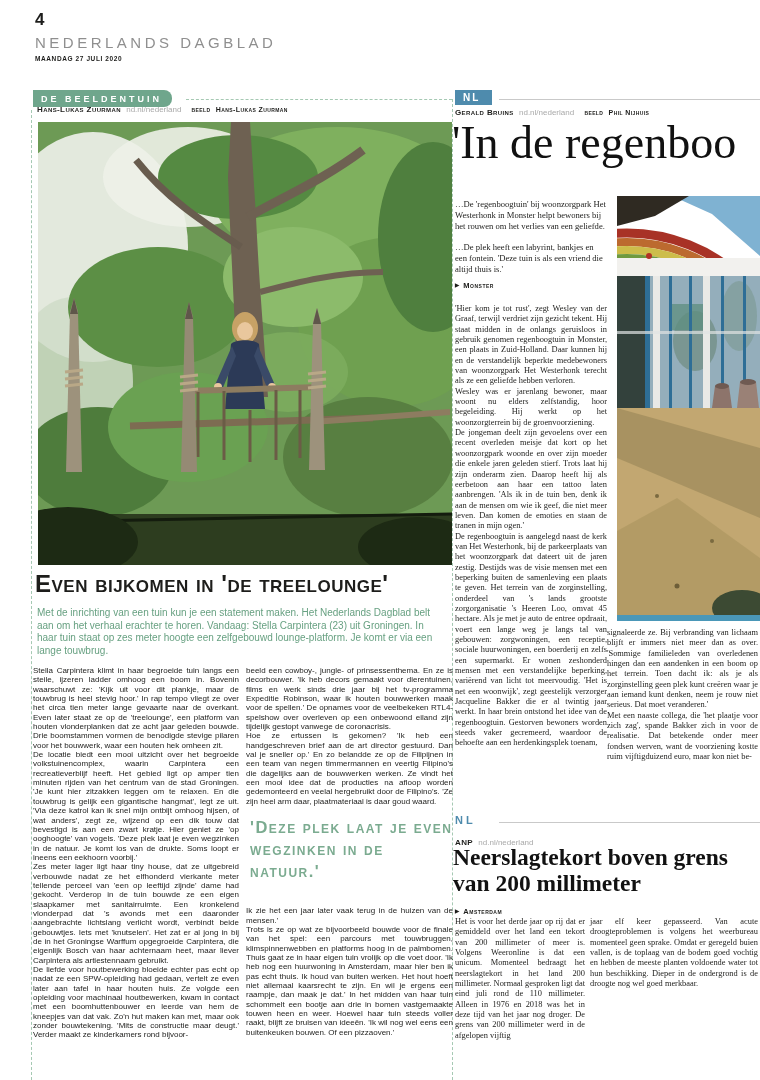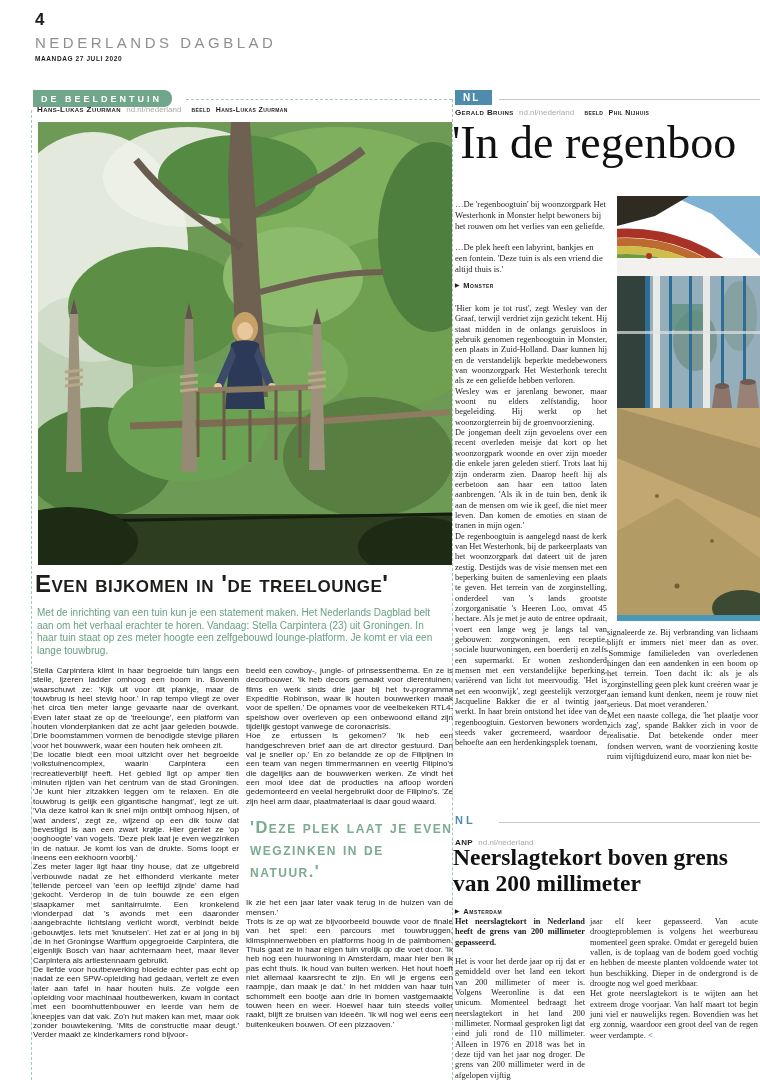--- a/index.html
+++ b/index.html
@@ -27,21 +27,21 @@
   .byline .author{font-weight:700;font-variant:small-caps;letter-spacing:.4px;}
   .byline .site{color:#a9a9a9;margin-left:3px;}
   .byline .beeld{font-weight:700;font-variant:small-caps;font-size:7px;letter-spacing:.4px;margin-left:8px;}
   .byline .credit{font-weight:700;font-variant:small-caps;font-size:7px;letter-spacing:.4px;margin-left:3px;}
 
   
   .headline-sans{font-size:24px;font-weight:700;font-variant:small-caps;letter-spacing:.5px;margin:0;color:#1d1d1b;}
   .intro{color:#68A182;font-size:10px;line-height:12.5px;font-weight:500;margin:0;}
   .bodycol p{margin:0;font-size:8px;line-height:9.35px;text-align:justify;}
   .pullquote{color:#7BAB90;font-size:16.5px;line-height:22px;font-weight:700;font-variant:small-caps;
-             letter-spacing:1.5px;margin:10px 0 16px 4px;}
+             letter-spacing:1.5px;margin:10px 0 24px 4px;}
 
   
   .headline-serif{font-family:"Liberation Serif",serif;font-weight:400;font-size:46px;margin:0;white-space:nowrap;color:#111;}
   .headline-serif-bold{font-family:"Liberation Serif",serif;font-weight:700;font-size:23.5px;line-height:26px;margin:0;color:#111;}
   .lede-italic p{font-family:"Liberation Serif",serif;font-size:8.6px;line-height:11.2px;margin:0 0 9px 0;}
   .kicker{font-size:7.5px;font-weight:700;}
   .kicker .arrow{color:#1d1d1b;font-size:5.5px;vertical-align:1px;}
   .kicker .place{font-variant:small-caps;letter-spacing:.5px;margin-left:2px;}
   .serifcol p{font-family:"Liberation Serif",serif;font-size:8.4px;line-height:10.35px;text-align:justify;margin:0;}
   .serifcol p.lede-bold{font-weight:700;margin-bottom:9px;}
@@ -227,21 +227,19 @@
   <div class="abs byline" style="left:455px;top:838px;">
     <span class="author">ANP</span>
     <span class="site">nd.nl/nederland</span>
   </div>
   <h3 class="abs headline-serif-bold" style="left:453px;top:844px;width:280px;">Neerslagtekort boven grens van 200 millimeter</h3>
   <div class="abs kicker" style="left:455px;top:907px;">
     <span class="arrow">▶</span>
     <span class="place">Amsterdam</span>
   </div>
   <div class="abs serifcol" style="left:455px;top:917px;width:130px;">
-    <p class="lede-bold">Het neerslagtekort in Nederland heeft de grens van 200 millimeter gepasseerd.</p>
     <p>Het is voor het derde jaar op rij dat er gemiddeld over het land een tekort van 200 millimeter of meer is. Volgens Weeronline is dat een unicum. Momenteel bedraagt het neerslagtekort in het land 200 millimeter. Normaal gesproken ligt dat eind juli rond de 110 millimeter. Alleen in 1976 en 2018 was het in deze tijd van het jaar nog droger. De grens van 200 millimeter werd in de afgelopen vijftig</p>
   </div>
   <div class="abs serifcol" style="left:590px;top:917px;width:168px;">
     <p>jaar elf keer gepasseerd. Van acute droogteproblemen is volgens het weerbureau momenteel geen sprake. Omdat er geregeld buien vallen, is de toplaag van de bodem goed vochtig en hebben de meeste planten voldoende water tot hun beschikking. Dieper in de ondergrond is de droogte nog wel goed merkbaar.</p>
-    <p><span>Het grote neerslagtekort is te wijten aan het extreem droge voorjaar. Van half maart tot begin juni viel er nauwelijks regen. Bovendien was het erg zonnig, waardoor een groot deel van de regen weer verdampte.</span> <span class="endmark">&lt;</span></p>
   </div>
 
 </div>
 
 </body></html>

